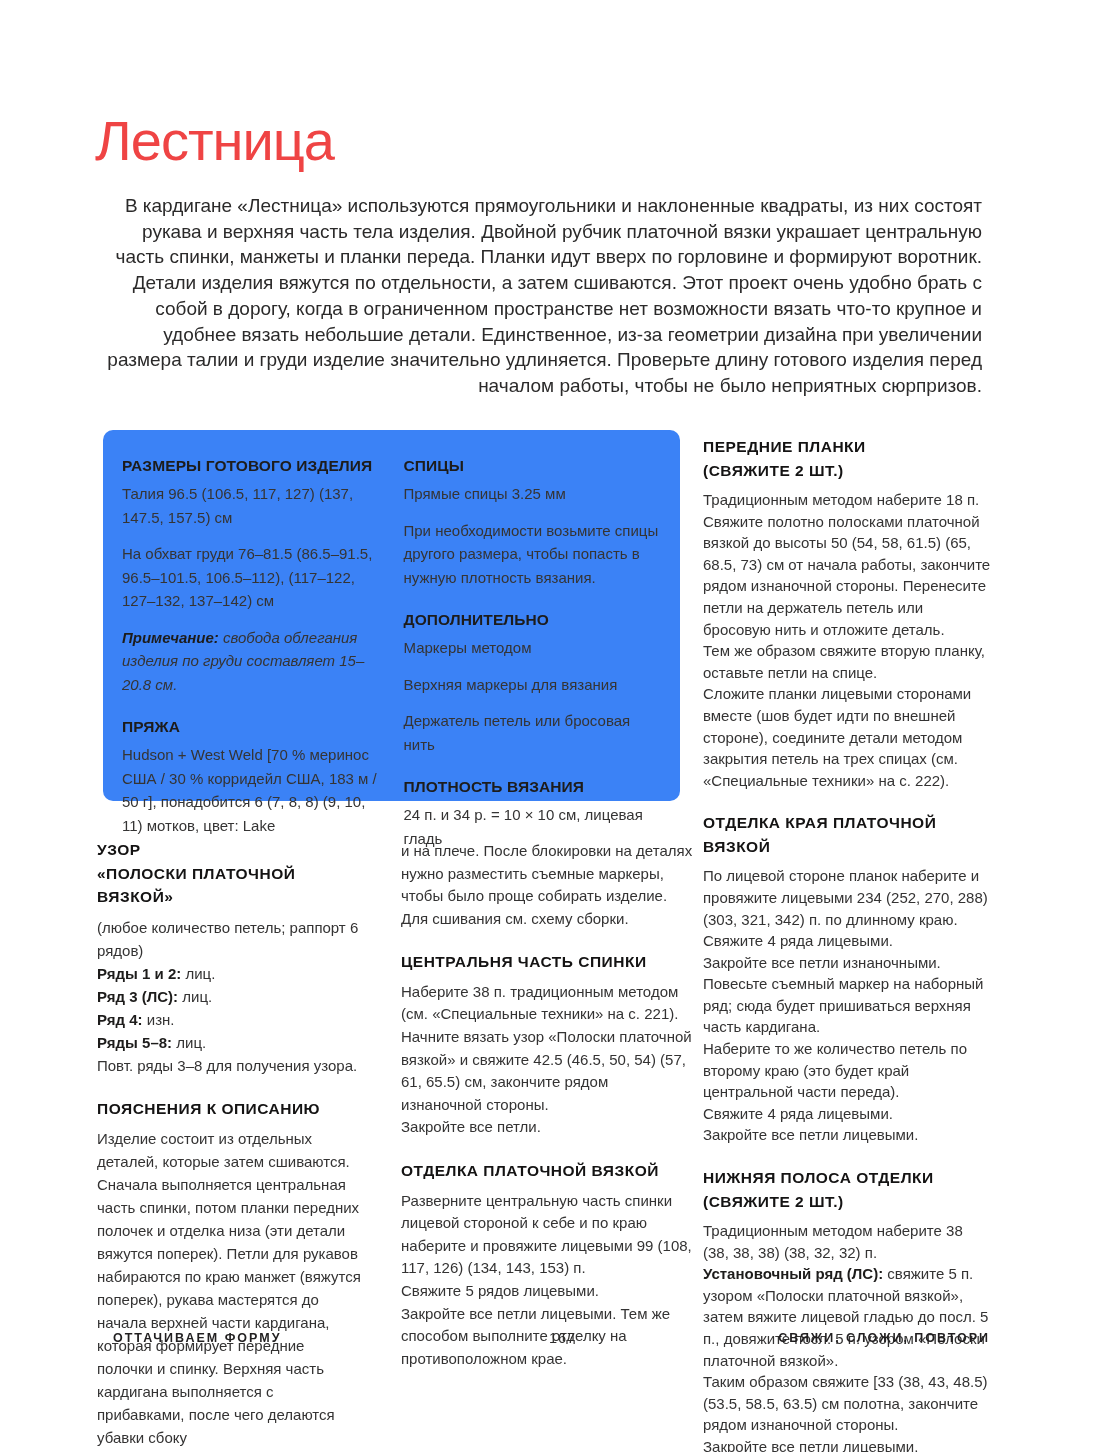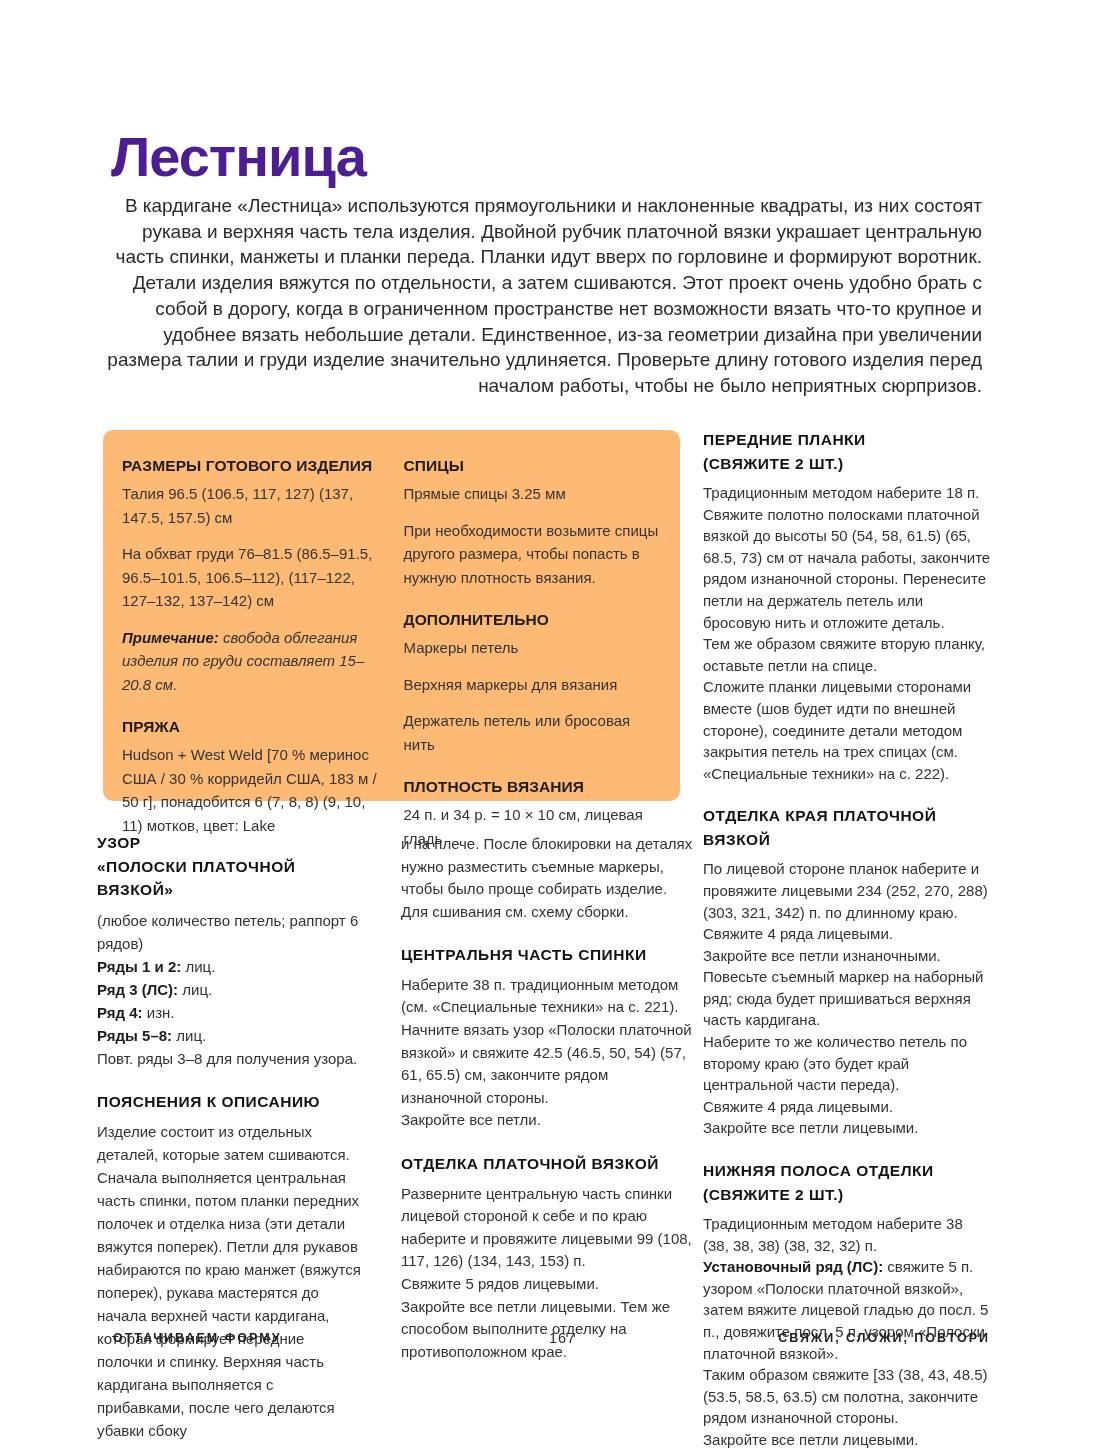--- a/index.html
+++ b/index.html
@@ -6,22 +6,22 @@
   .page{
     position:relative;
     width:1107px;height:1452px;
     background:#ffffff;
     font-family:"Liberation Sans", sans-serif;
     color:#2e2d2c;
     overflow:hidden;
   }
   .title{
     position:absolute;left:95px;top:108px;
-    font-size:56px;font-weight:bold;color:#4c1d95;
-    letter-spacing:-1px;margin:16px;
+    font-size:56px;font-weight:normal;color:#ef4444;
+    letter-spacing:-1px;margin:0;
   }
   .intro{
     position:absolute;left:97px;top:193px;width:885px;
     font-size:19px;line-height:25.7px;color:#2b2a2a;margin:0;text-align:right;
   }
   
   .infobox{
     position:absolute;left:103px;top:430px;width:577px;height:371px;
     border-radius:10px;
     box-sizing:border-box;
@@ -32,21 +32,21 @@
   .box-h{font-size:15.5px;font-weight:bold;color:#1d1c1b;margin:0 0 7px 0;letter-spacing:0.1px;}
   .box-p{font-size:15px;line-height:23.5px;margin:0 0 13px 0;color:#353434;}
   .box-note{font-style:italic;}
   .box-note b{font-style:italic;font-weight:bold;color:#1d1c1b;}
   .box-gap{margin-top:22px;}
   
   .col{position:absolute;font-size:15px;line-height:21.6px;color:#343333;}
   .col1{left:97px;top:831px;width:266px;line-height:23px;}
   .col2{left:401px;top:833px;width:292px;line-height:22.6px;}
   .col3{left:703px;top:428px;width:289px;}
-  .sec{margin:0 0 20px 0;}
+  .sec{margin:7px 0 20px 0;}
   .sec-h{
     font-size:15.5px;font-weight:bold;color:#141313;
     letter-spacing:0.5px;line-height:23.5px;margin:0 0 7px 0;
   }
   .col p{margin:0;}
   .col b{color:#1d1c1b;}
   
   .footer-left{
     position:absolute;left:97px;top:1331px;
     font-size:12.5px;font-weight:bold;letter-spacing:2px;color:#211f20;margin-left:16px;
@@ -62,42 +62,42 @@
 </style>
 </head>
 <body>
 
 <div class="page">
 
   <h1 class="title">Лестница</h1>
 
   <p class="intro">В кардигане «Лестница» используются прямоугольники и наклоненные квадраты, из них состоят рукава и верхняя часть тела изделия. Двойной рубчик платочной вязки украшает центральную часть спинки, манжеты и планки переда. Планки идут вверх по горловине и формируют воротник. Детали изделия вяжутся по отдельности, а затем сшиваются. Этот проект очень удобно брать с собой в дорогу, когда в ограниченном пространстве нет возможности вязать что-то крупное и удобнее вязать небольшие детали. Единственное, из-за геометрии дизайна при увеличении размера талии и груди изделие значительно удлиняется. Проверьте длину готового изделия перед началом работы, чтобы не было неприятных сюрпризов.</p>
 
-  <div class="infobox" style="background:#fdba74;">
+  <div class="infobox" style="background:#3b82f6;">
     <div class="bcol">
       <div>
         <p class="box-h">РАЗМЕРЫ ГОТОВОГО ИЗДЕЛИЯ</p>
         <p class="box-p">Талия 96.5 (106.5, 117, 127) (137, 147.5, 157.5) см</p>
         <p class="box-p">На обхват груди 76–81.5 (86.5–91.5, 96.5–101.5, 106.5–112), (117–122, 127–132, 137–142) см</p>
         <p class="box-p box-note"><b>Примечание:</b><span> свобода облегания изделия по груди составляет 15–20.8 см.</span></p>
       </div>
       <div class="box-gap">
         <p class="box-h">ПРЯЖА</p>
         <p class="box-p">Hudson + West Weld [70 % меринос США / 30 % корридейл США, 183 м / 50 г], понадобится 6 (7, 8, 8) (9, 10, 11) мотков, цвет: Lake</p>
       </div>
     </div>
     <div class="bcol">
       <div>
         <p class="box-h">СПИЦЫ</p>
         <p class="box-p">Прямые спицы 3.25 мм</p>
         <p class="box-p">При необходимости возьмите спицы другого размера, чтобы попасть в нужную плотность вязания.</p>
       </div>
       <div class="box-gap">
         <p class="box-h">ДОПОЛНИТЕЛЬНО</p>
-        <p class="box-p">Маркеры петель</p>
+        <p class="box-p">Маркеры методом</p>
         <p class="box-p">Верхняя маркеры для вязания</p>
         <p class="box-p">Держатель петель или бросовая нить</p>
       </div>
       <div class="box-gap">
         <p class="box-h">ПЛОТНОСТЬ ВЯЗАНИЯ</p>
         <p class="box-p">24 п. и 34 р. = 10 × 10 см, лицевая гладь</p>
       </div>
     </div>
   </div>
 

